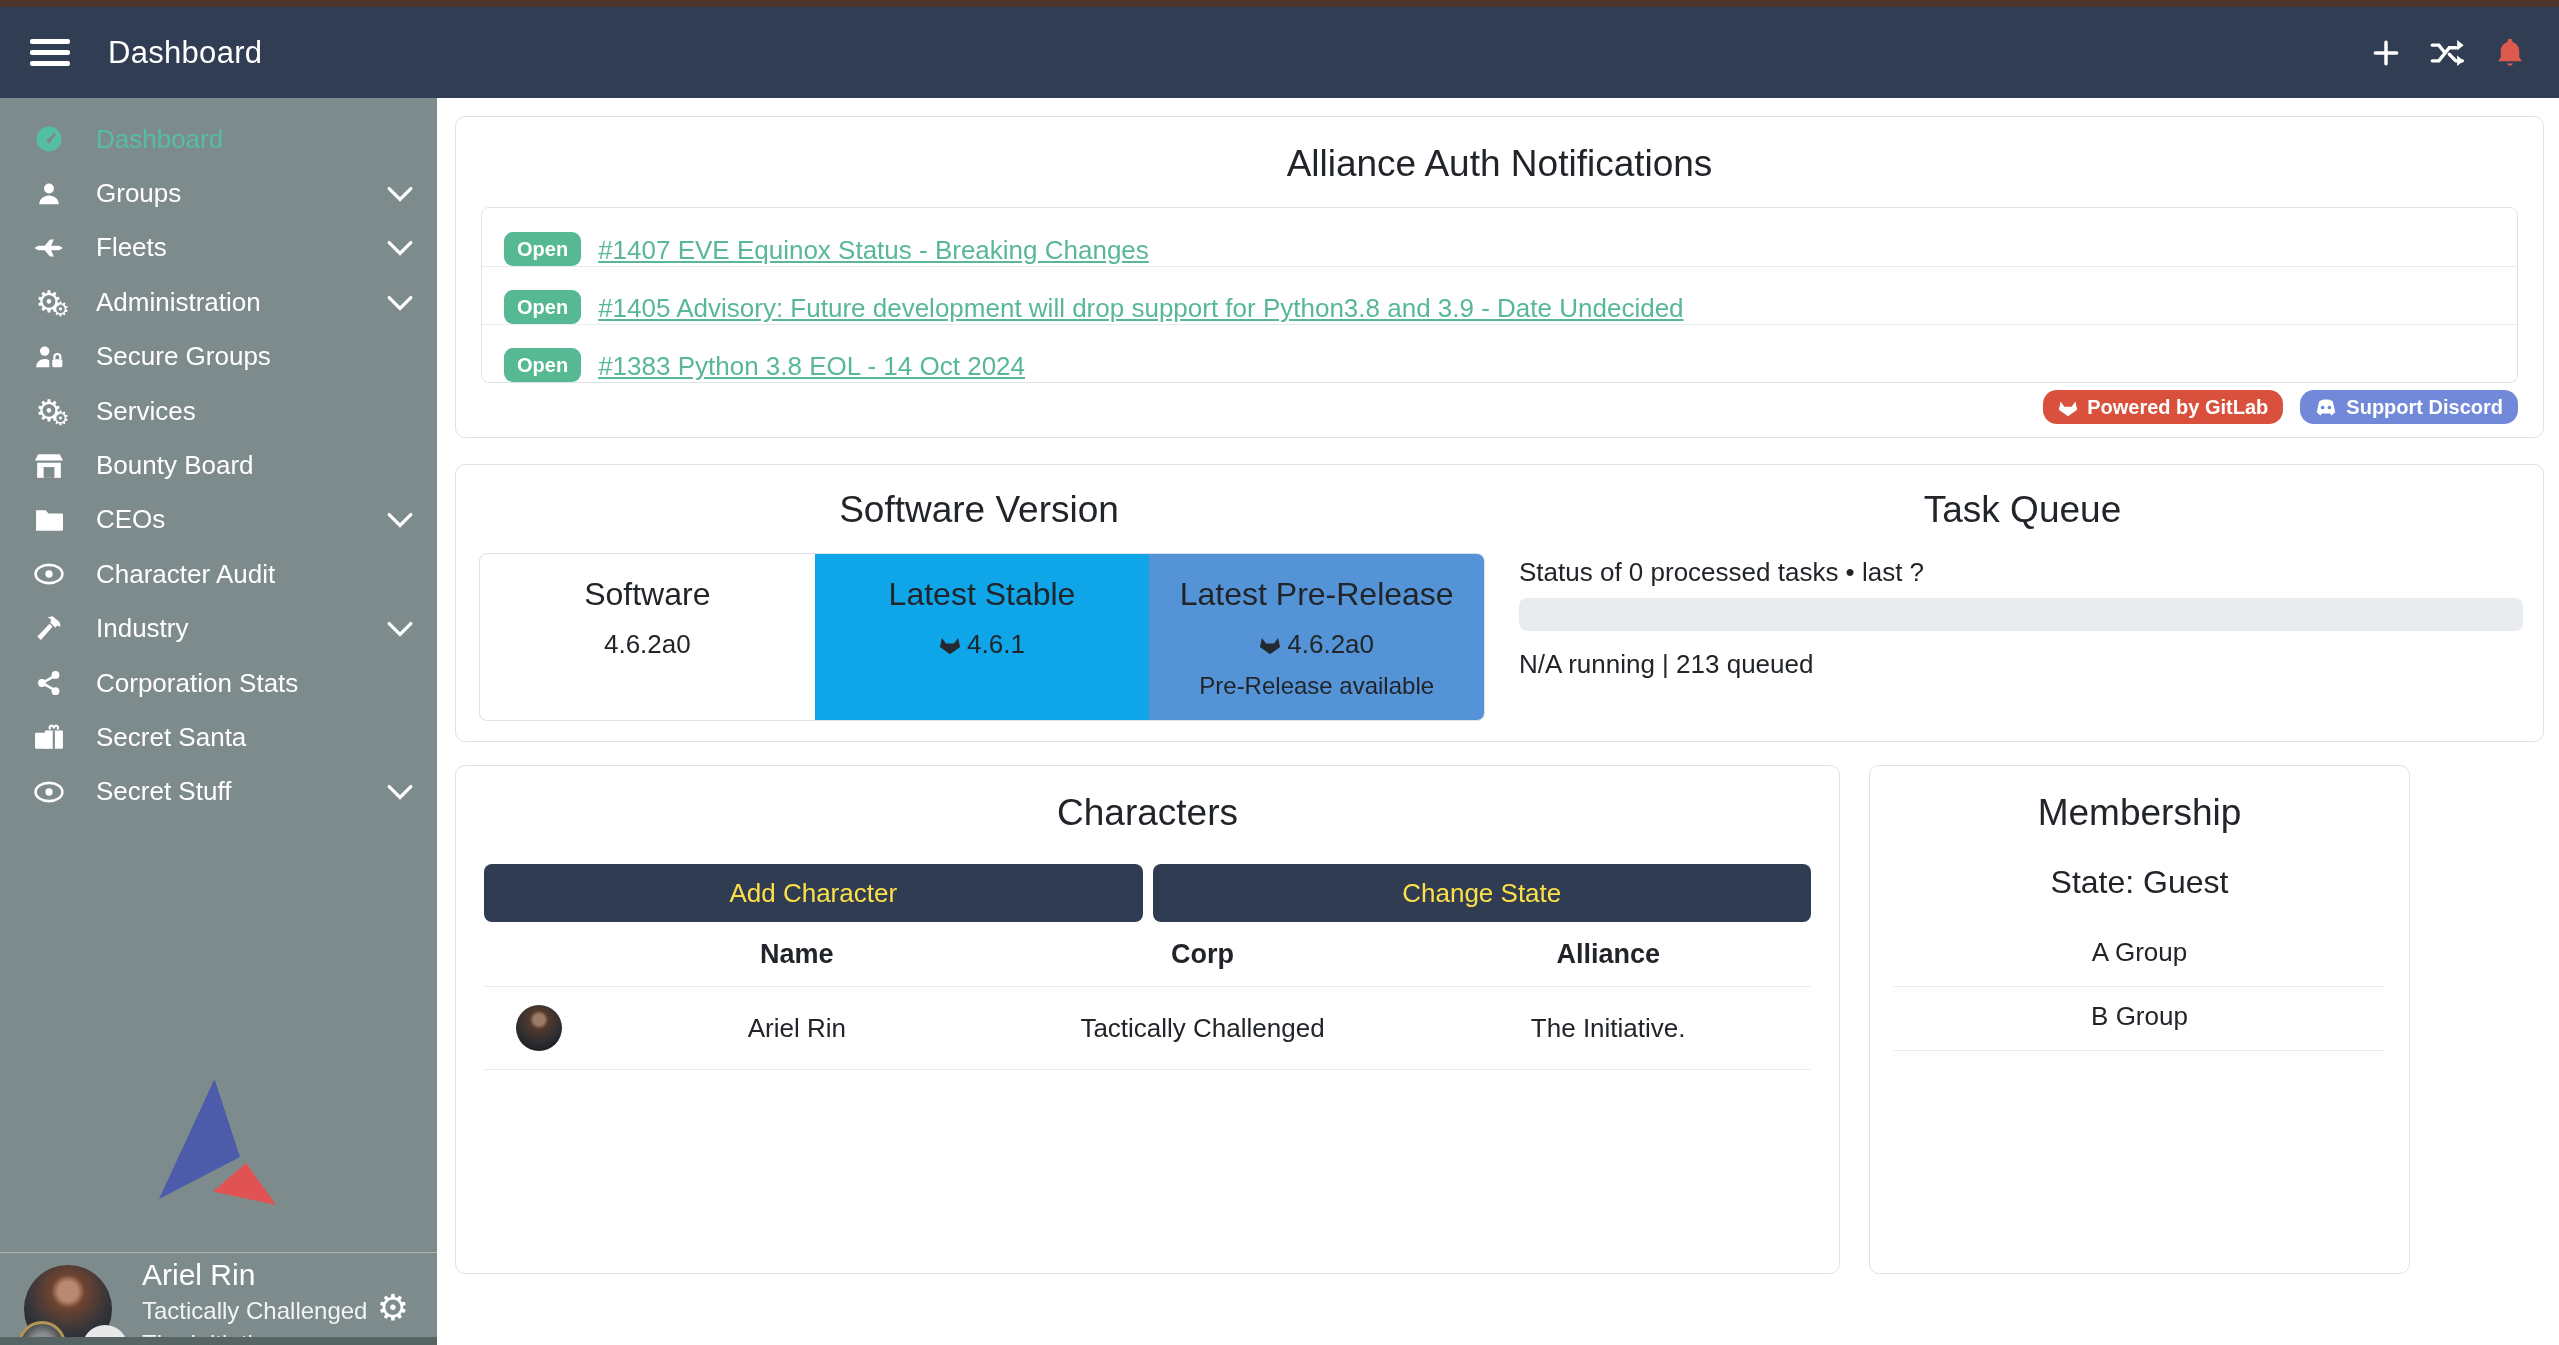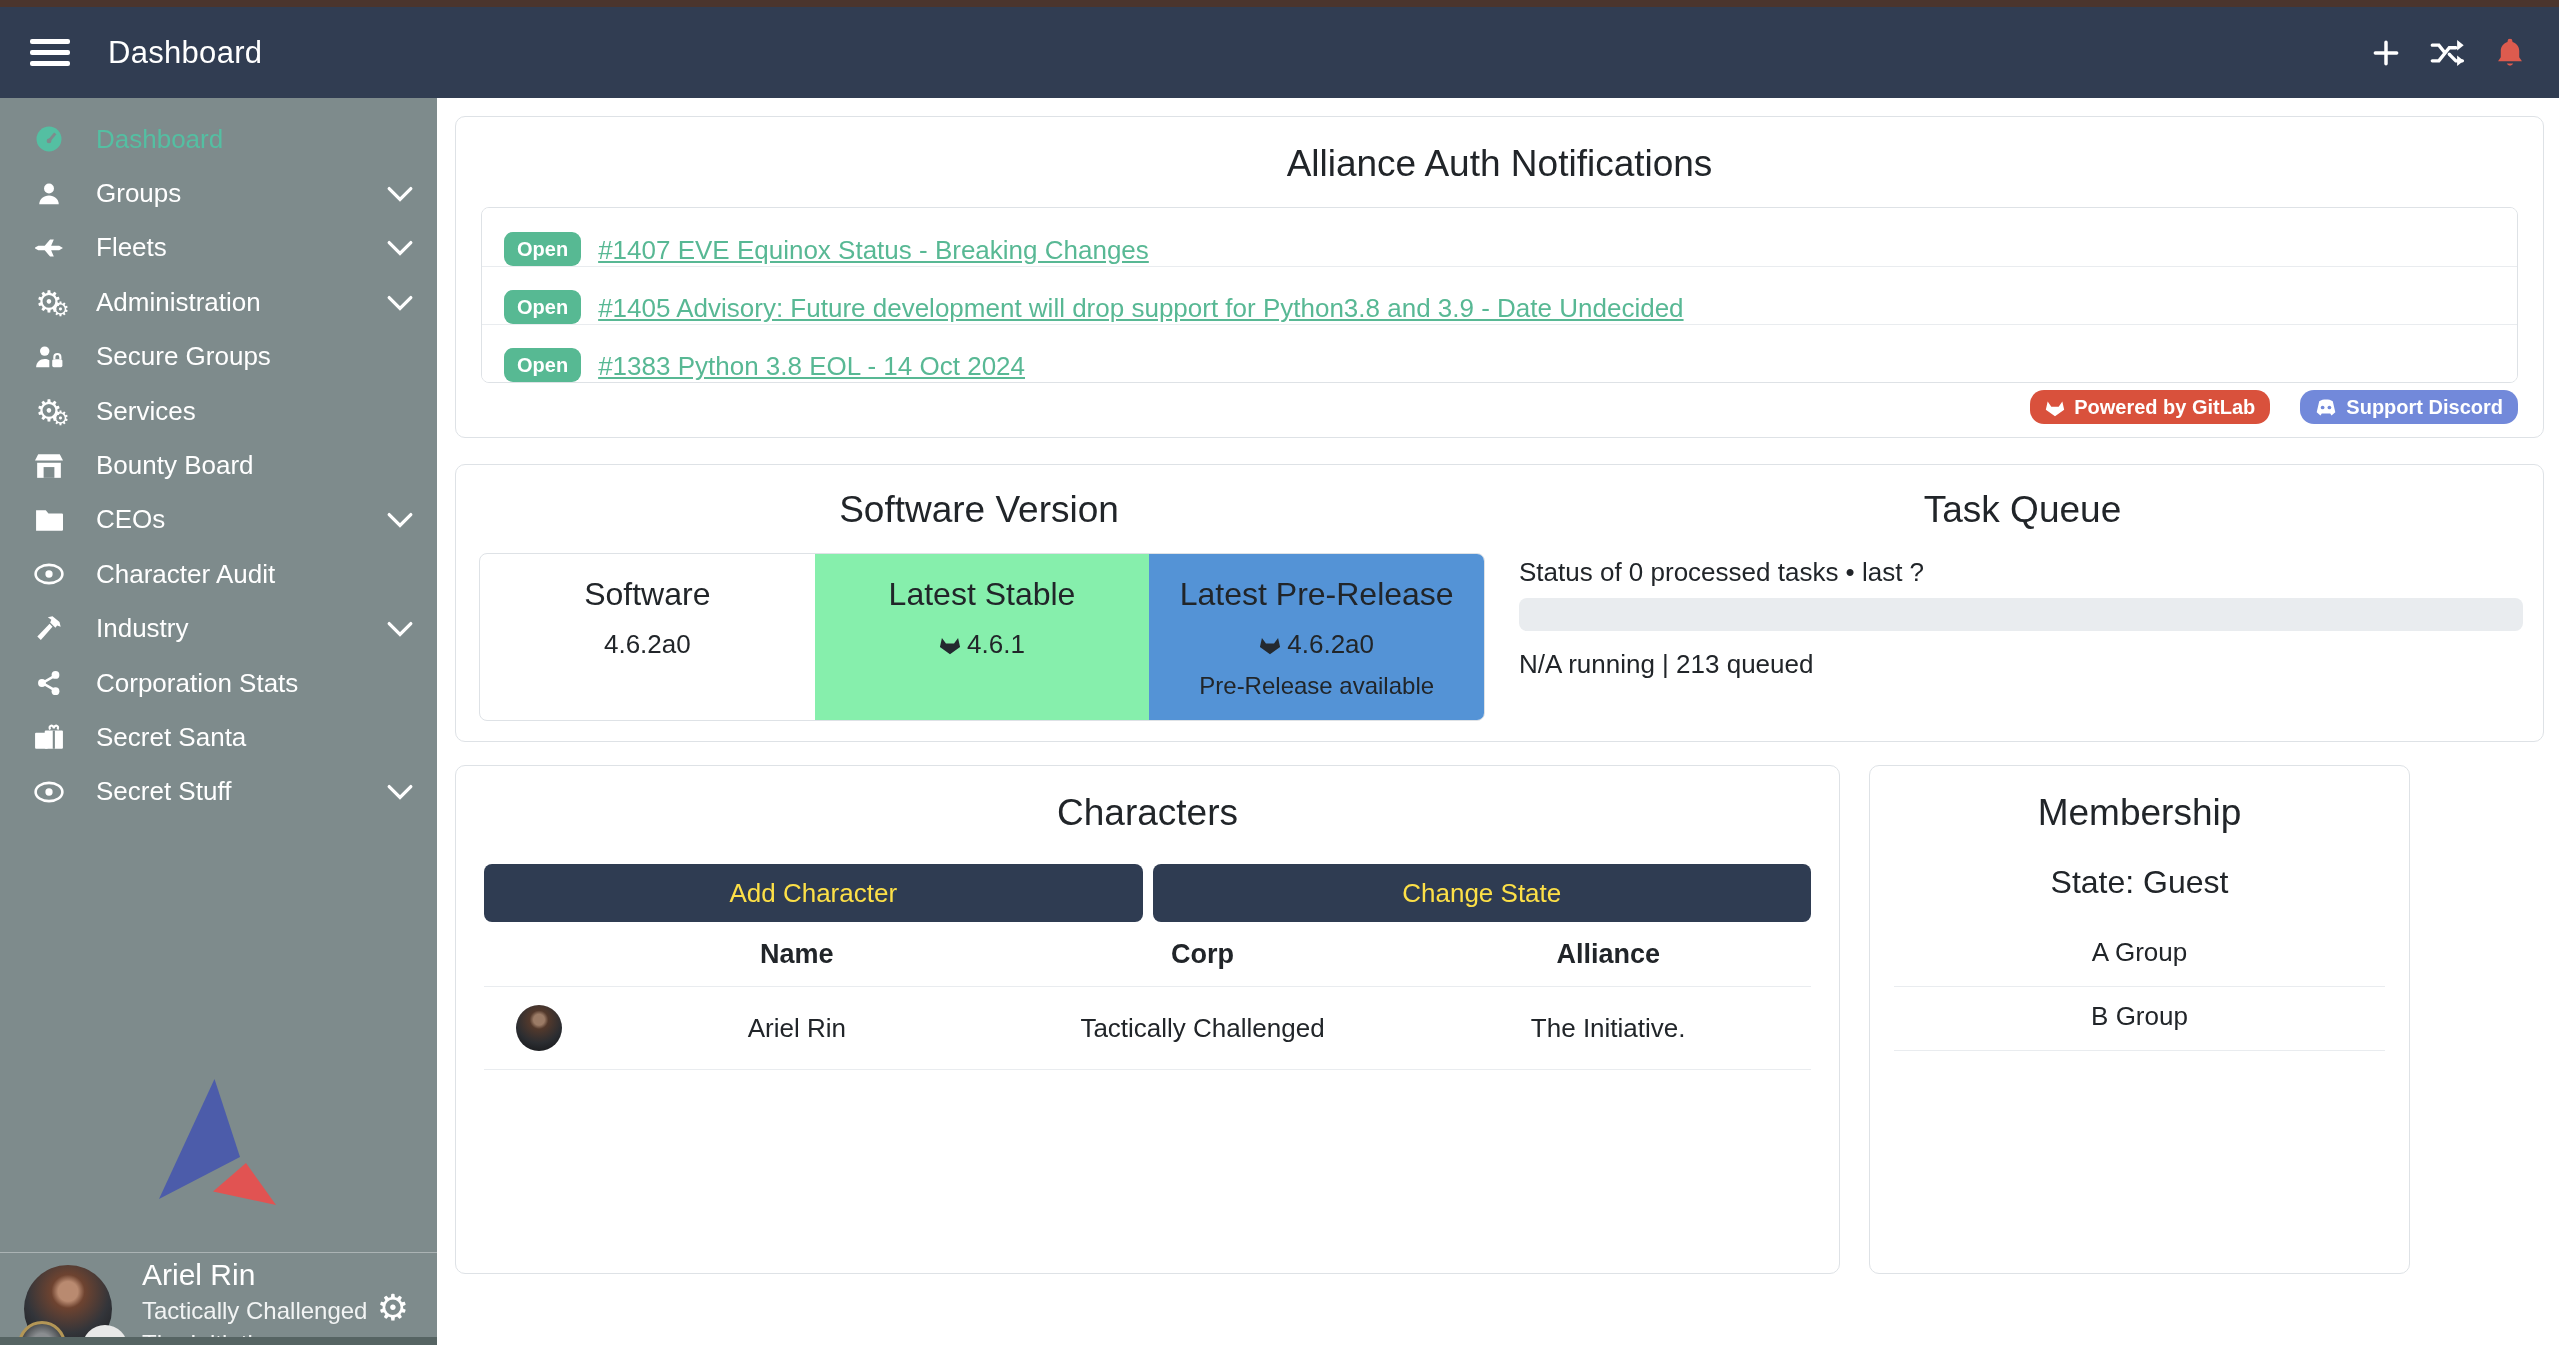--- a/index.html
+++ b/index.html
@@ -82,39 +82,39 @@
   .card-notif { left:18px; top:18px; width:2089px; height:322px; }
   .card-notif .card-title { margin-top:26px; }
   .notif-list { margin:22px 25px 0 25px; border:1px solid #dee2e6; border-radius:8px; overflow:hidden; }
   .notif-row { height:58px; display:flex; align-items:flex-end; padding-left:22px; background:#fff; }
   .notif-row + .notif-row { border-top:1px solid #e9ecef; }
   .badge-open {
     background:#57b993; color:#fff; font-size:20px; font-weight:bold;
     padding:7px 13px; border-radius:9px; line-height:1; flex:0 0 auto;
   }
   .notif-link { margin-left:17px; color:#58b894; font-size:26px; text-decoration:underline; cursor:pointer; white-space:nowrap; }
-  .notif-footer { position:absolute; right:25px; bottom:13px; display:flex; gap:30px; }
+  .notif-footer { position:absolute; right:25px; bottom:13px; display:flex; gap:17px; }
   .pill-badge {
     display:flex; align-items:center; gap:9px; color:#fff; font-size:20px; font-weight:bold;
     padding:5px 15px; border-radius:14px; cursor:pointer; line-height:1.2;
   }
   .pill-gitlab { background:#d9513c; }
   .pill-discord { background:#7289da; }
 
   
   .card-mid { left:18px; top:366px; width:2089px; height:278px; display:flex; }
   .mid-left { width:1046px; position:relative; }
   .mid-right { flex:1; position:relative; }
   .mid-left .card-title, .mid-right .card-title { margin-top:24px; }
   .version-box {
     position:absolute; left:23px; top:88px; width:1006px; height:168px;
     border:1px solid #dee2e6; border-radius:8px; display:flex; overflow:hidden;
   }
   .version-cell { flex:1; text-align:center; padding-top:22px; }
-  .version-cell.stable { background:#86efac; }
+  .version-cell.stable { background:#0ea5e9; }
   .version-cell.prerelease { background:#5493d6; }
   .version-label { font-size:32px; }
   .version-value { font-size:26px; margin-top:16px; display:flex; align-items:center; justify-content:center; gap:6px; }
   .version-note { font-size:24px; margin-top:12px; }
   .tq-status { position:absolute; left:17px; top:92px; font-size:26px; }
   .tq-bar { position:absolute; left:17px; top:133px; width:1004px; height:33px; background:#e9ecef; border-radius:8px; }
   .tq-queue { position:absolute; left:17px; top:184px; font-size:26px; }
 
   
   .card-chars { left:18px; top:667px; width:1385px; height:509px; }

